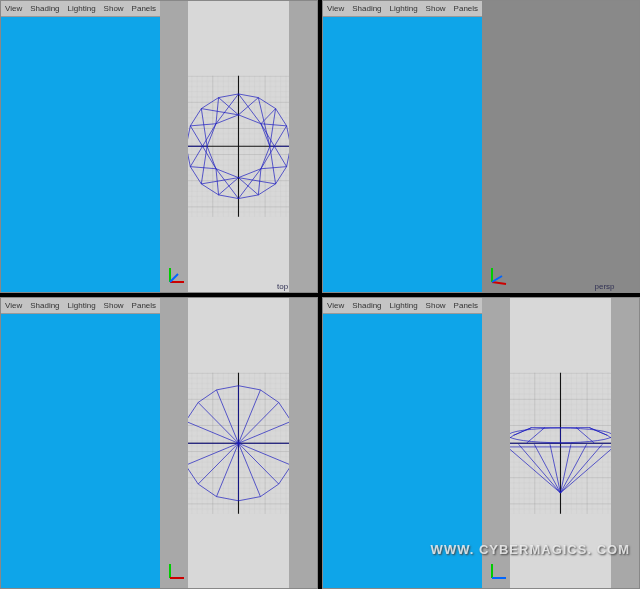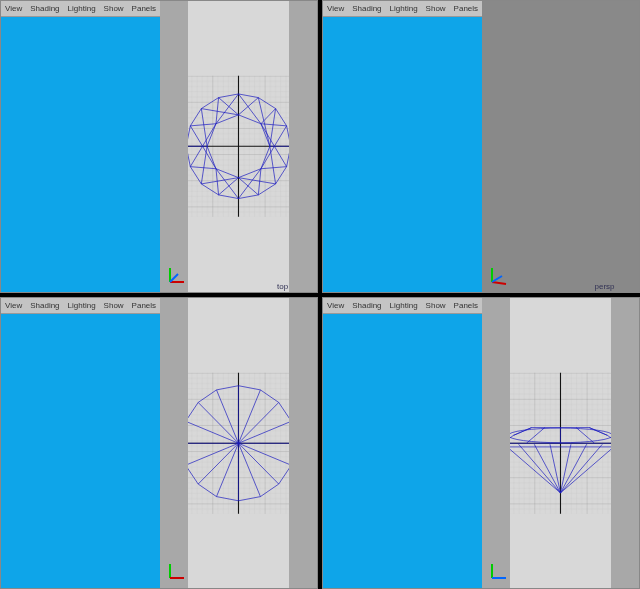--- a/index.html
+++ b/index.html
@@ -295,13 +295,14 @@
         <line x1="4" y1="20" x2="4" y2="6" stroke="#0c0" stroke-width="2"></line>
         <line x1="4" y1="20" x2="18" y2="20" stroke="#06f" stroke-width="2"></line>
       </svg>
 
     </div>
   </div>
 
 </div>
 
 <div class="watermark">
+  <div>WWW. CYBERMAGICS. COM</div>
 </div>
 
 </body></html>

